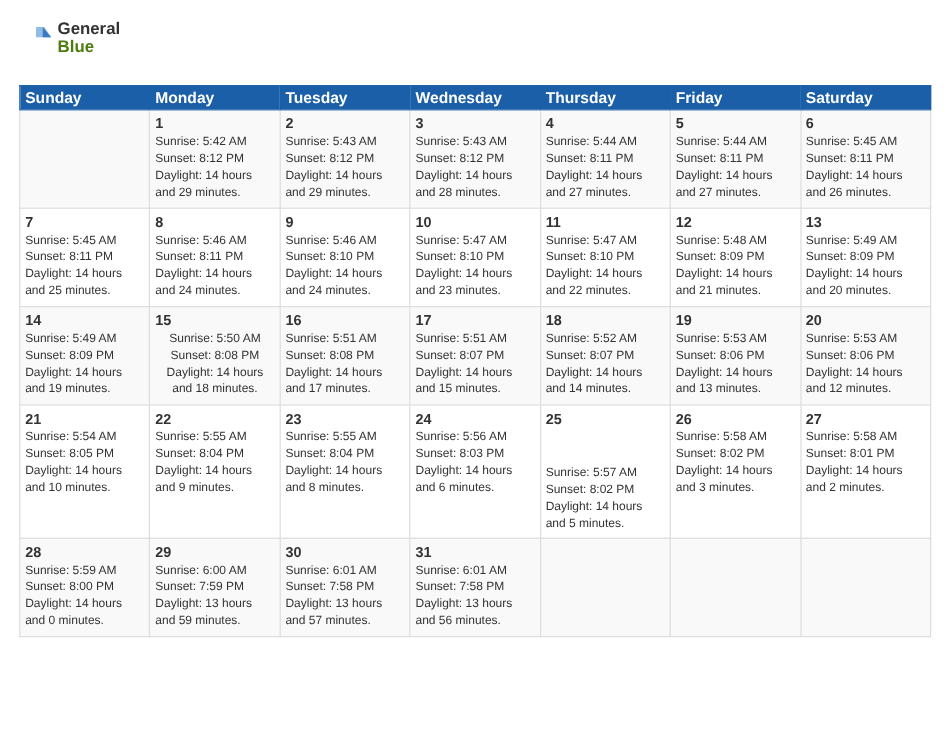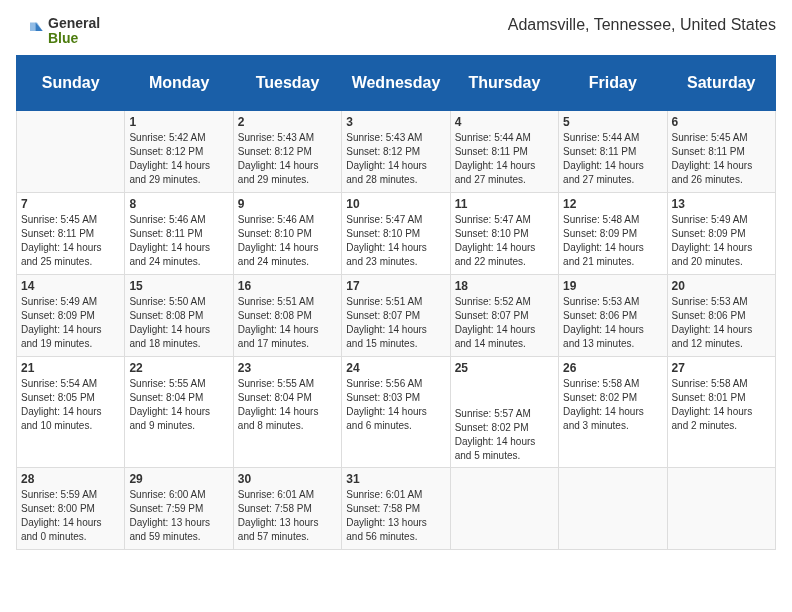--- a/index.html
+++ b/index.html
@@ -7,21 +7,21 @@
       font-family: Arial, sans-serif;
       background: #fff;
       width: 792px;
       min-height: 612px;
       padding: 16px;
     }
     .header {
       display: flex;
       justify-content: space-between;
       align-items: flex-start;
-      margin-bottom: 8px;
+      margin-bottom: 24px;
     }
     .logo {
       display: flex;
       align-items: center;
       gap: 4px;
     }
     .logo-text {
       display: flex;
       flex-direction: column;
       font-size: 14px;
@@ -49,24 +49,24 @@
     table {
       width: 100%;
       border-collapse: collapse;
       table-layout: fixed;
     }
     thead tr {
       background-color: #1a5fa8;
       color: #fff;
     }
     thead th {
-      padding: 18px 4px;
-      font-size: 16px;
+      padding: 2px 4px;
+      font-size: 13px;
       font-weight: bold;
-      text-align: center;
+      text-align: left;
       border: 1px solid #1a5fa8;
     }
     tbody tr {
       border-bottom: 1px solid #ccc;
     }
     tbody td {
       vertical-align: top;
       padding: 4px 4px;
       font-size: 10.5px;
       color: #333;
@@ -99,21 +99,20 @@
       <rect x="0" y="0" width="40" height="40" fill="#fff"></rect>
       <polygon points="28,8 38,20 28,20" fill="#1a5fa8"></polygon>
       <polygon points="20,8 30,8 38,20 20,20" fill="#4a90d4" opacity="0.6"></polygon>
     </svg>
     <div class="logo-text">
       <span class="logo-general">General</span>
       <span class="logo-blue">Blue</span>
     </div>
   </div>
   <div class="title-block">
-    <div class="subtitle">Adamsville, Tennessee, United States</div>
   </div>
 </div>
 
 <table>
   <thead>
     <tr>
     <th>Sunday</th>
         <th>Monday</th>
         <th>Tuesday</th>
         <th>Wednesday</th>
@@ -222,21 +221,21 @@
       <tr>
         <td>
           <span class="day-num">14</span>
           <div class="cell-content" style="white-space: pre-line;">Sunrise: 5:49 AM
 Sunset: 8:09 PM
 Daylight: 14 hours
 and 19 minutes.</div>
         </td>
         <td>
           <span class="day-num">15</span>
-          <div class="cell-content" style="white-space: pre-line;">Sunrise: 5:50 AM
+          <div class="cell-content" style="white-space: pre-line; text-align: center;">Sunrise: 5:50 AM
 Sunset: 8:08 PM
 Daylight: 14 hours
 and 18 minutes.</div>
         </td>
         <td>
           <span class="day-num">16</span>
           <div class="cell-content" style="white-space: pre-line;">Sunrise: 5:51 AM
 Sunset: 8:08 PM
 Daylight: 14 hours
 and 17 minutes.</div>

